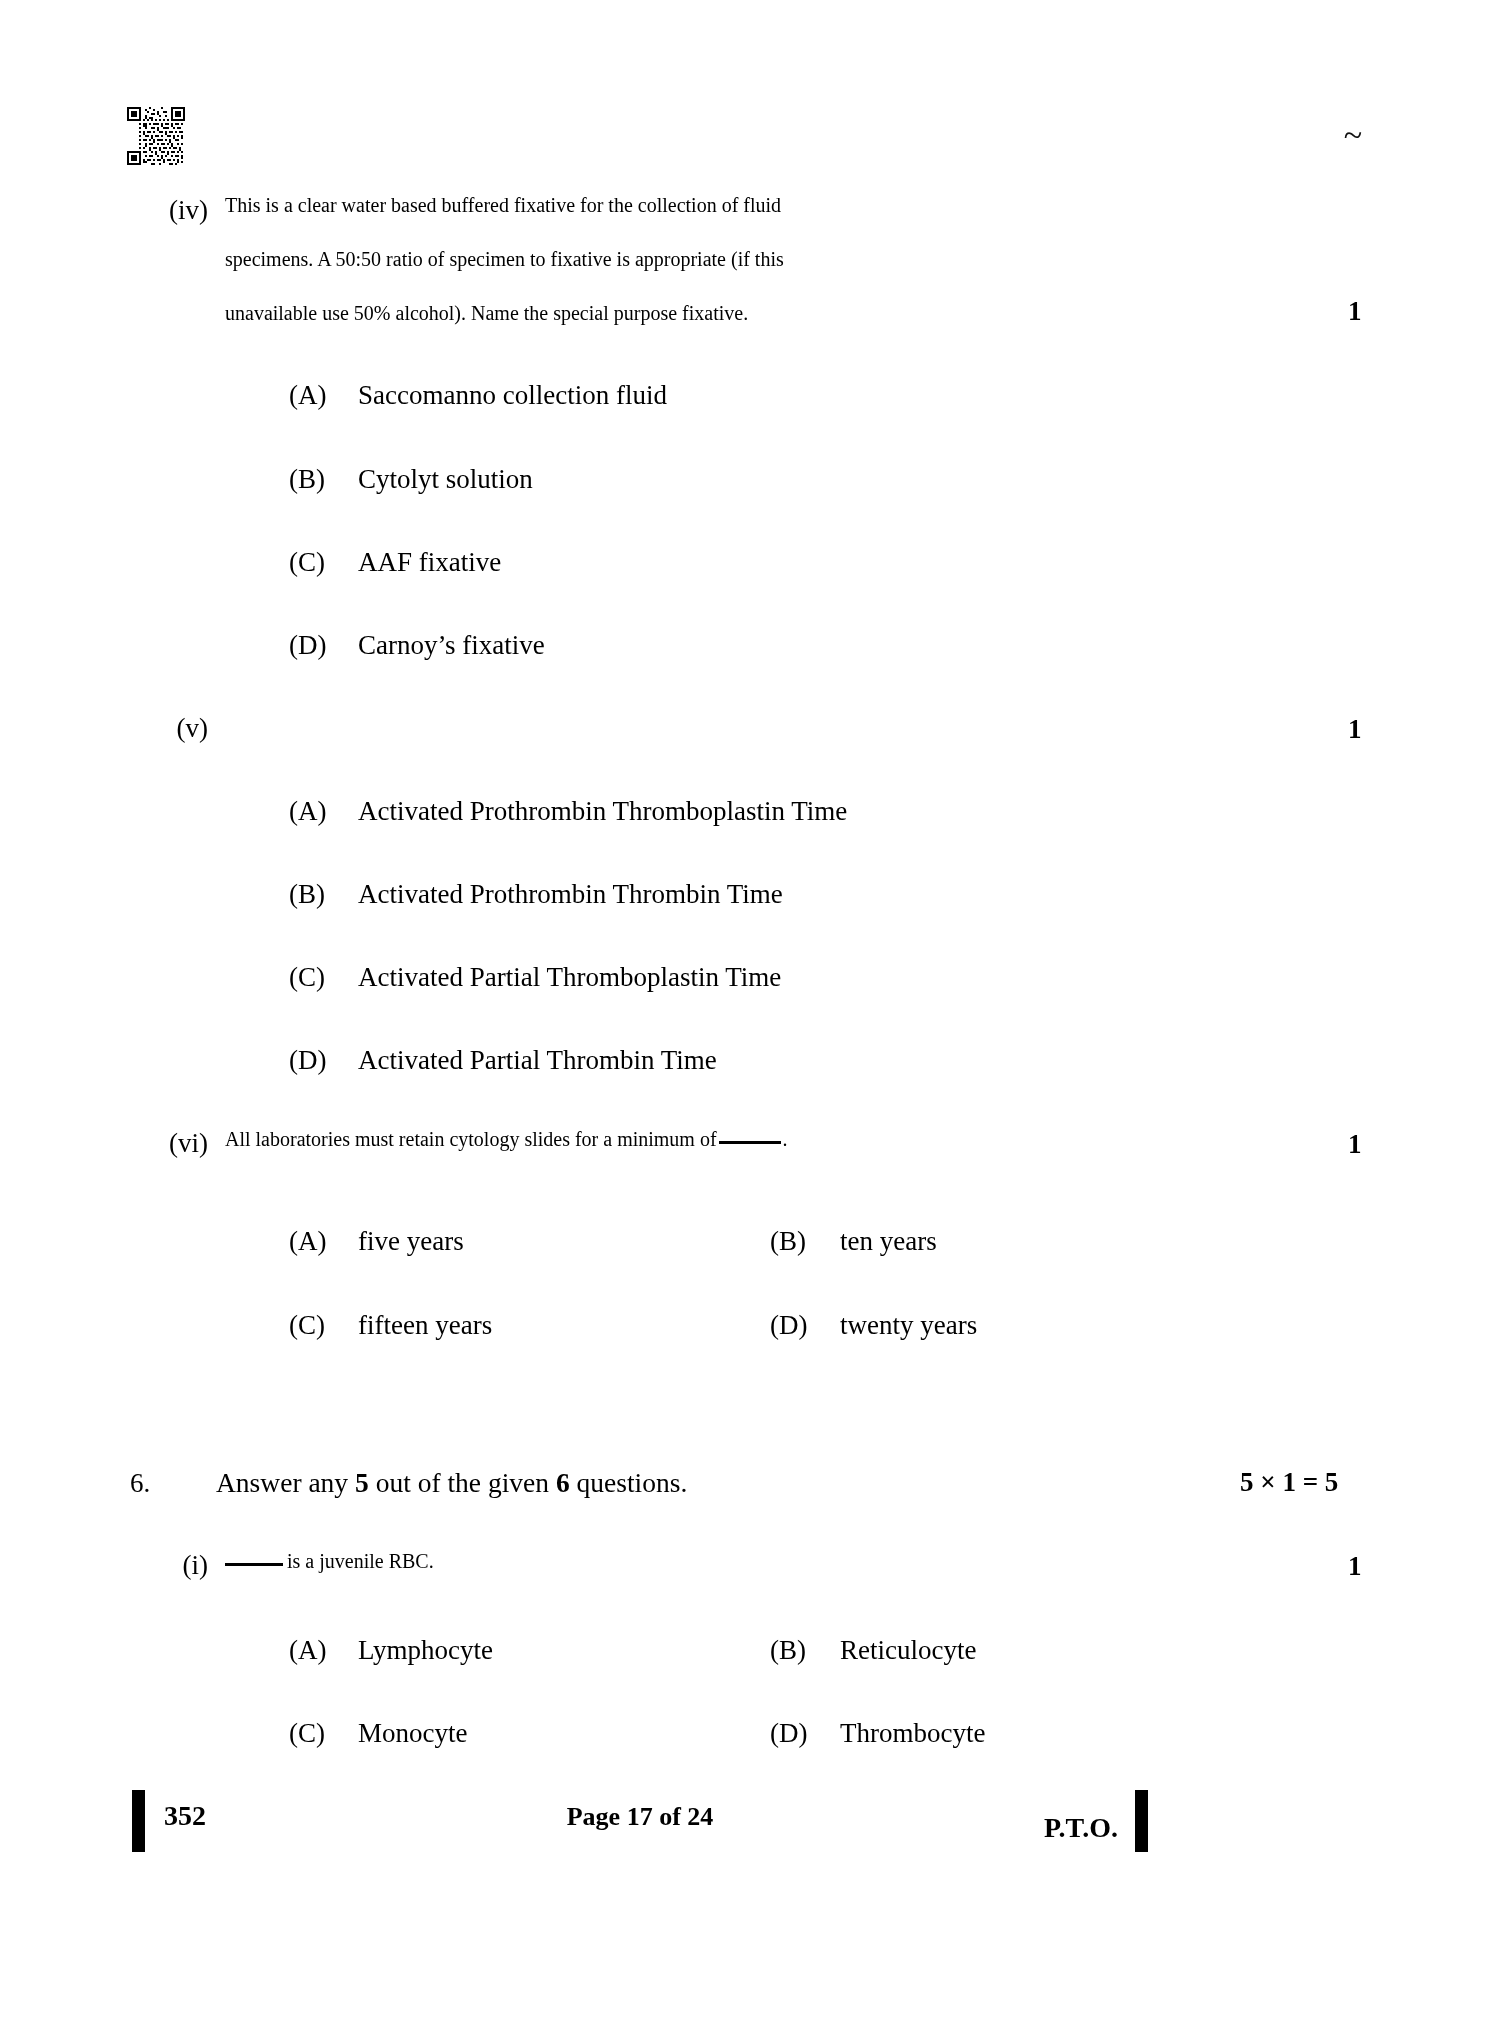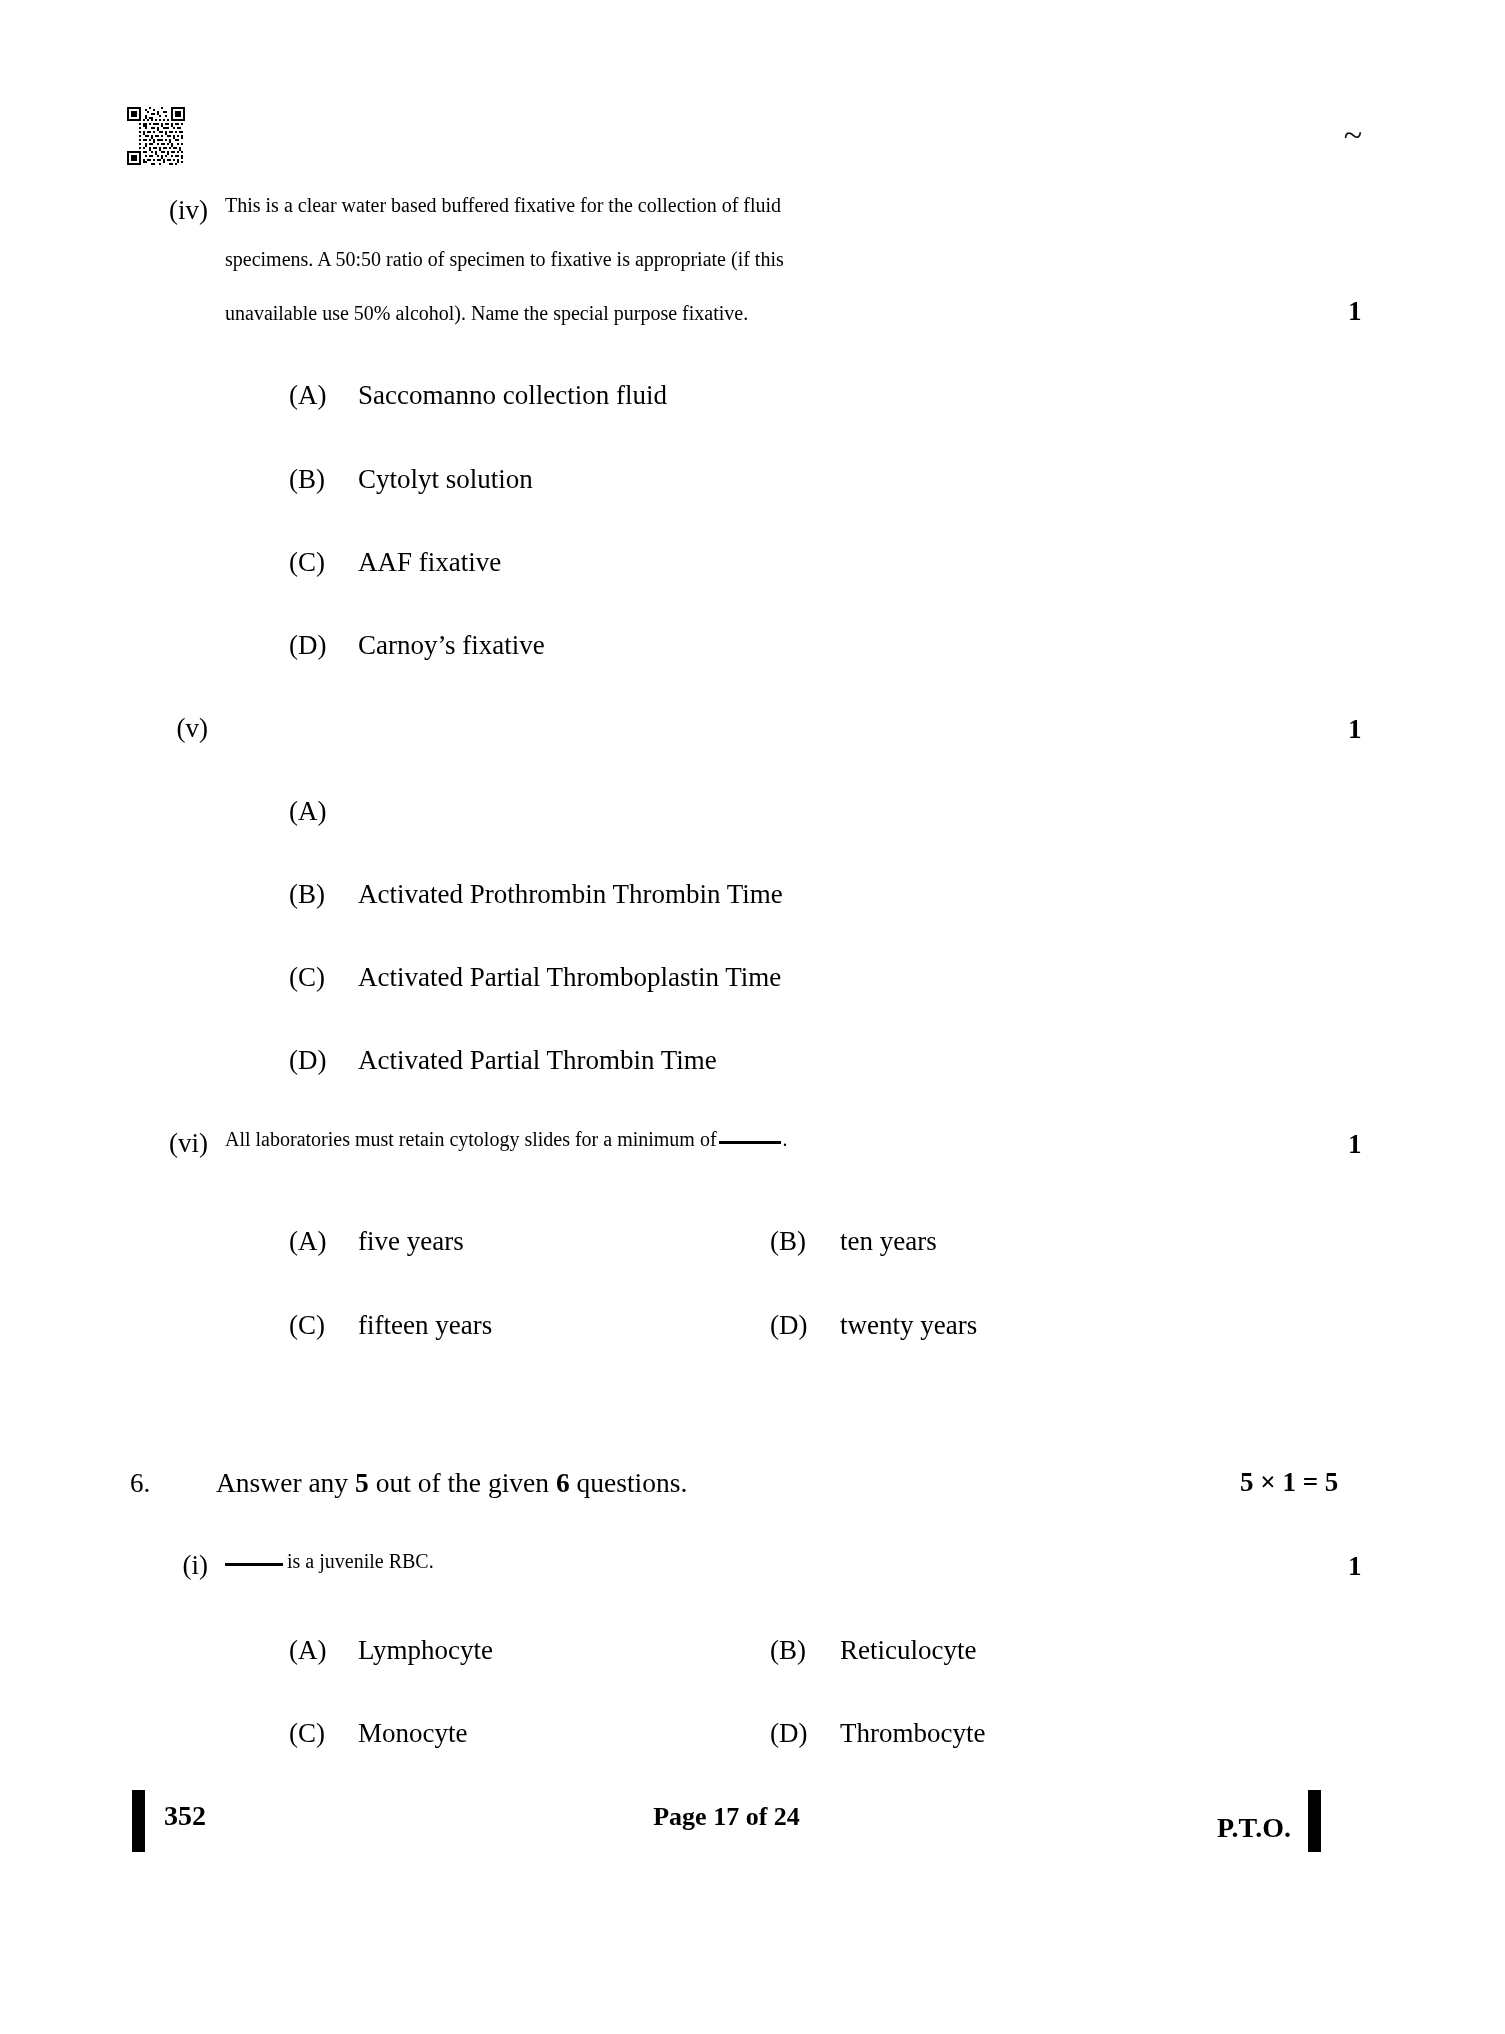--- a/index.html
+++ b/index.html
@@ -106,21 +106,21 @@
     line-height: 1;
     white-space: nowrap;
   }
   .section-head-text b { font-weight: bold; }
 
   
   .footer {
     position: absolute;
     left: 132px;
     top: 1790px;
-    width: 1189px;
+    width: 1016px;
     height: 62px;
   }
   .bar {
     position: absolute;
     top: 0;
     width: 13px;
     height: 62px;
     background: #000;
   }
   .bar-left { left: 0; }
@@ -311,20 +311,21 @@
   <div class="opt-label" style="left:289px; top:549px;">(C)</div>
   <div class="opt-text" style="left:358px; top:549px;">AAF fixative</div>
 
   <div class="opt-label" style="left:289px; top:632px;">(D)</div>
   <div class="opt-text" style="left:358px; top:632px;">Carnoy’s fixative</div>
 
   <div class="q-num" style="left:130px; top:715px; width:78px;">(v)</div>
   <div class="marks" style="left:1348px; top:716px;">1</div>
 
   <div class="opt-label" style="left:289px; top:798px;">(A)</div>
+  <div class="opt-text" style="left:358px; top:798px;">Activated Prothrombin Thromboplastin Time</div>
 
   <div class="opt-label" style="left:289px; top:881px;">(B)</div>
   <div class="opt-text" style="left:358px; top:881px;">Activated Prothrombin Thrombin Time</div>
 
   <div class="opt-label" style="left:289px; top:964px;">(C)</div>
   <div class="opt-text" style="left:358px; top:964px;">Activated Partial Thromboplastin Time</div>
 
   <div class="opt-label" style="left:289px; top:1047px;">(D)</div>
   <div class="opt-text" style="left:358px; top:1047px;">Activated Partial Thrombin Time</div>
 

